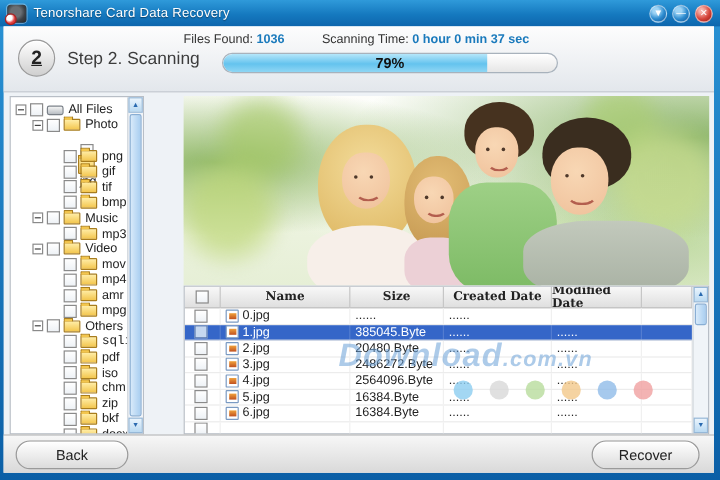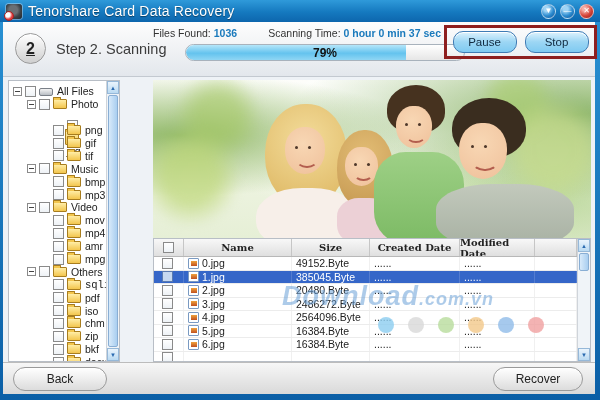--- a/index.html
+++ b/index.html
@@ -5,21 +5,21 @@
   html,body{margin:0;padding:0;background:#9db8cc;font-family:"Liberation Sans",sans-serif;}
   *{box-sizing:border-box;}
   .window{position:relative;width:600px;height:400px;background:linear-gradient(#2a93d5,#0b5fa6);overflow:hidden;}
   
   .titlebar{position:absolute;left:0;top:0;right:0;height:22px;display:flex;align-items:center;padding:0 6px;
     background:linear-gradient(#2f9ada,#1579bf 55%,#0d66ad);}
   .appicon{width:16px;height:15px;position:relative;margin-right:6px;border-radius:3px;
     background:radial-gradient(circle at 45% 40%,#6a6f74 0 34%,#3c4146 60%,#23272b 100%);box-shadow:0 0 0 1px rgba(255,255,255,.35);}
   .appicon::after{content:"";position:absolute;left:-2px;bottom:-2px;width:8px;height:8px;border-radius:50%;
     background:radial-gradient(circle at 35% 35%,#fff 0 30%,#e23d3d 60%);border:1px solid #a22;}
-  .wtitle{color:#fff;font-size:14px;letter-spacing:.2px;text-shadow:0 1px 1px rgba(0,0,0,.45);flex:1;}
+  .wtitle{color:#fff;font-size:11px;letter-spacing:.2px;text-shadow:0 1px 1px rgba(0,0,0,.45);flex:1;}
   .winbtns{display:flex;gap:4px;}
   .wbtn{width:15px;height:15px;border-radius:50%;display:flex;align-items:center;justify-content:center;
     color:#fff;font-size:8px;line-height:1;cursor:pointer;border:1px solid rgba(255,255,255,.55);
     background:radial-gradient(circle at 35% 30%,#9fd4f5 0 20%,#2d8cd0 55%,#0a4f92 100%);}
   .wbtn.red{background:radial-gradient(circle at 35% 30%,#f6b0a8 0 15%,#d6453a 55%,#8f1410 100%);}
   
   .content{position:absolute;left:3px;right:5px;top:22px;bottom:6px;background:#eef2f6;}
   
   .header{position:absolute;left:0;right:0;top:0;height:55px;background:linear-gradient(#fdfdfd,#e3e7ec);
     border-bottom:1px solid #c3c9d0;}
@@ -152,24 +152,20 @@
         </div>
       <div class="steplabel">Step 2. Scanning</div>
       <div class="stats">
         <span><span>Files Found:</span> <span class="val">1036</span></span>
         <span><span>Scanning Time:</span> <span class="val">0 hour 0 min 37 sec</span></span>
       </div>
       <div class="pbar">
         <div class="pfill" id="pfill" style="width: 79%;"></div>
         <div class="ppct">79%</div>
       </div>
-      <div class="annot">
-        <button class="hbtn">Pause</button>
-        <button class="hbtn">Stop</button>
-      </div>
     </div>
 
     <div class="main">
 
       <div class="treepanel">
         <div class="treerows" id="tree-rows">
   <div class="trow" style="padding-left: 4px;">
     <span class="expander has"></span>
     <span class="cb"></span>
     <span class="ticon drive"></span>
@@ -204,32 +200,32 @@
     <span class="tlabel">gif</span>
   </div>
 
   <div class="trow" style="padding-left: 32px;">
     <span class="expander"></span>
     <span class="cb"></span>
     <span class="ticon folder"></span>
     <span class="tlabel">tif</span>
   </div>
 
+  <div class="trow" style="padding-left: 32px;">
+    <span class="expander"></span>
+    <span class="cb"></span>
+    <span class="ticon folder"></span>
+    <span class="tlabel">bmp</span>
+  </div>
+
   <div class="trow" style="padding-left: 18px;">
     <span class="expander has"></span>
     <span class="cb"></span>
     <span class="ticon folder"></span>
     <span class="tlabel">Music</span>
-  </div>
-
-  <div class="trow" style="padding-left: 32px;">
-    <span class="expander"></span>
-    <span class="cb"></span>
-    <span class="ticon folder"></span>
-    <span class="tlabel">bmp</span>
   </div>
 
   <div class="trow" style="padding-left: 32px;">
     <span class="expander"></span>
     <span class="cb"></span>
     <span class="ticon folder"></span>
     <span class="tlabel">mp3</span>
   </div>
 
   <div class="trow" style="padding-left: 18px;">
@@ -370,21 +366,20 @@
               </div>
             <div id="tbody">
   <div class="trrow">
     <div class="td c">
                     <span class="cb"></span>
                   </div>
     <div class="td name-cell">
                     <span class="ficon"></span>
                     <span class="nm">0.jpg</span>
                   </div>
-    <div class="td sz">49152.Byte</div>
     <div class="td cr">......</div>
     <div class="td md">......</div>
     <div class="td"></div>
   </div>
 
   <div class="trrow sel">
     <div class="td c">
                     <span class="cb"></span>
                   </div>
     <div class="td name-cell">

